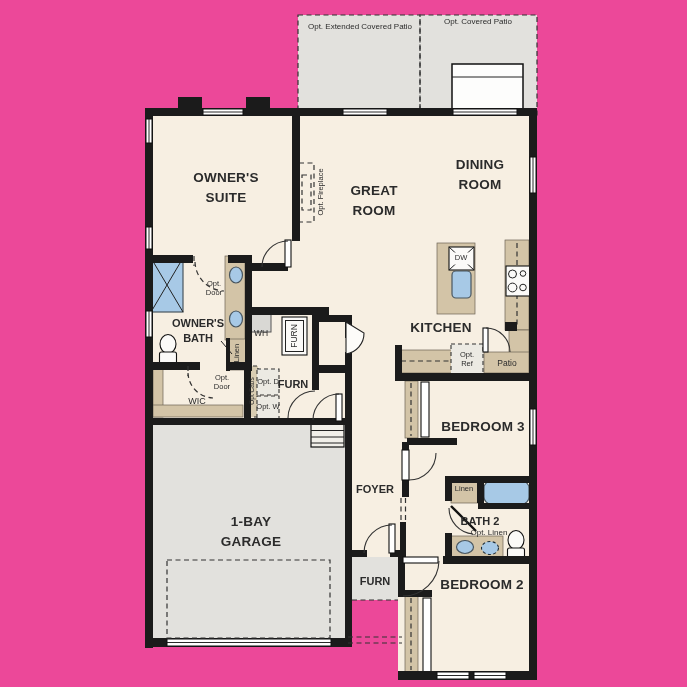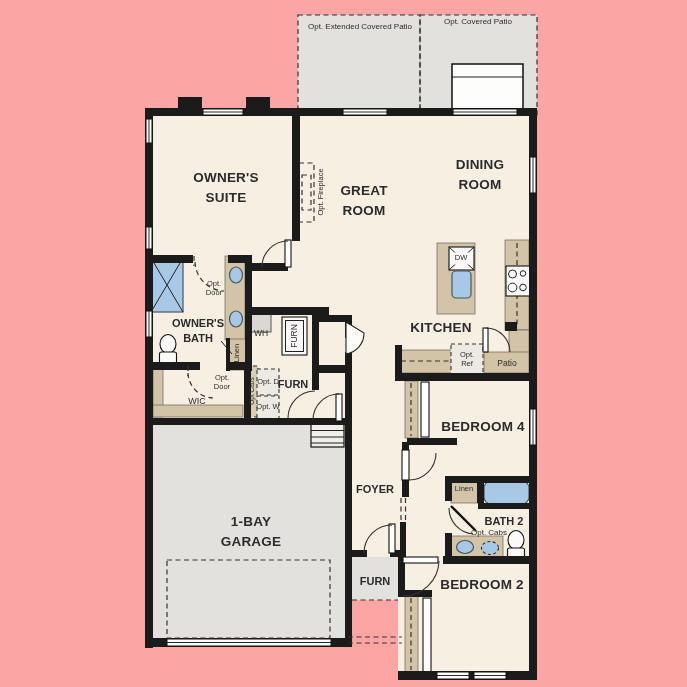--- a/index.html
+++ b/index.html
@@ -1,16 +1,16 @@
 <!DOCTYPE html>
 <html style="--c-floor: #f7efe2; --c-hard: #e2e1dd; --c-cabinet: #d3c4a7; --c-water: #a7c9e6; --c-wall: #1b1b1b;"><head>
 <meta charset="utf-8">
 <style>
   html,body{margin:0;padding:0;background:#fff;}
-  .stage{position:relative;width:687px;height:687px;background:#fca5a5;
+  .stage{position:relative;width:687px;height:687px;background:#ec4899;
          font-family:"Liberation Sans",sans-serif;overflow:hidden;}
   .stage svg{position:absolute;left:0;top:0;}
   
   .wall{fill:var(--c-wall,#1b1b1b);}
   .floor{fill:var(--c-floor,#f7efe2);}
   .hard{fill:var(--c-hard,#e2e1dd);}
   .cab{fill:var(--c-cabinet,#d3c4a7);stroke:#6b6355;stroke-width:.7;}
   .water{fill:var(--c-water,#a7c9e6);stroke:#49565f;stroke-width:1.2;}
   .win{fill:#ffffff;stroke:#111;stroke-width:1;}
   .winline{stroke:#111;stroke-width:.9;fill:none;}
@@ -265,33 +265,33 @@
     <rect class="dash" x="167" y="560" width="163" height="78"></rect>
     <path class="dash" d="M352,600 H398"></path>
     <path class="dash" d="M348,637 H402 M348,643 H402"></path>
   </g>
 </svg>
 
 <div>
   <div class="lbl s8" style="left:360px;top:27px;width:112px">Opt. Extended Covered Patio</div>
   <div class="lbl s8" style="left:478px;top:22px;width:130px">Opt. Covered Patio</div>
   <div class="lbl b14" style="left:226px;top:188px;width:92px">OWNER'S SUITE</div>
-  <div class="lbl b14" style="left:364px;top:201px;width:62px">GREAT ROOM</div>
+  <div class="lbl b14" style="left:374px;top:201px;width:62px">GREAT ROOM</div>
   <div class="lbl b14" style="left:480px;top:175px;width:64px">DINING ROOM</div>
   <div class="lbl b14" style="left:441px;top:328px;width:110px">KITCHEN</div>
   <div class="lbl b11" style="left:198px;top:331px;width:60px">OWNER'S BATH</div>
   <div class="lbl s9" style="left:197px;top:402px">WIC</div>
   <div class="lbl b11" style="left:293px;top:384px">FURN</div>
   <div class="lbl b11" style="left:375px;top:489px">FOYER</div>
   <div class="lbl b11" style="left:375px;top:581px">FURN</div>
   <div class="lbl b14" style="left:251px;top:532px;width:78px">1-BAY GARAGE</div>
-  <div class="lbl b14" style="left:483px;top:427px;width:120px">BEDROOM 4</div>
+  <div class="lbl b14" style="left:483px;top:427px;width:120px">BEDROOM 3</div>
   <div class="lbl b14" style="left:482px;top:585px;width:120px">BEDROOM 2</div>
-  <div class="lbl b11" style="left:504px;top:521px">BATH 2</div>
-  <div class="lbl s8" style="left:489px;top:533px;width:52px">Opt. Cabs</div>
+  <div class="lbl b11" style="left:480px;top:521px">BATH 2</div>
+  <div class="lbl s8" style="left:489px;top:533px;width:52px">Opt. Linen</div>
   <div class="lbl s85" style="left:507px;top:363px">Patio</div>
   <div class="lbl s75" style="left:467px;top:359px;width:24px">Opt. Ref</div>
   <div class="lbl s75 rot" style="left:321px;top:192px">Opt. Fireplace</div>
   <div class="lbl s75" style="left:214px;top:288px;width:26px">Opt. Door</div>
   <div class="lbl s75" style="left:222px;top:382px;width:26px">Opt. Door</div>
   <div class="lbl s85" style="left:261px;top:333px">WH</div>
   <div class="lbl s85 rot" style="left:294px;top:336px">FURN</div>
   <div class="lbl s65 rot" style="left:252px;top:391px">Opt Cabs</div>
   <div class="lbl s75" style="left:268px;top:382px;width:24px">Opt. D</div>
   <div class="lbl s75" style="left:268px;top:407px;width:24px">Opt. W</div>

